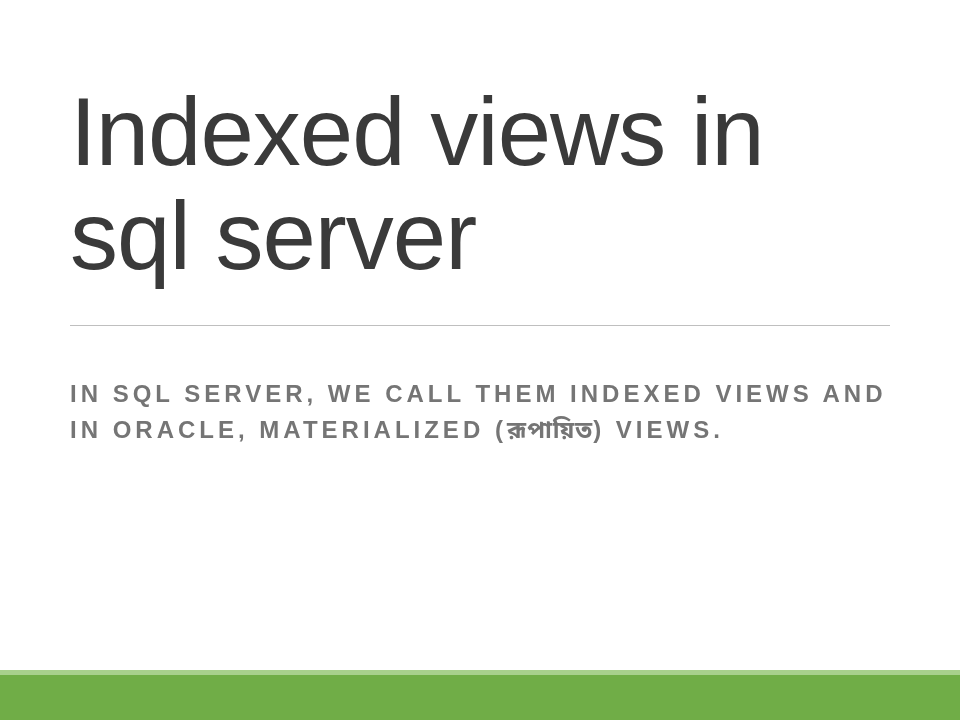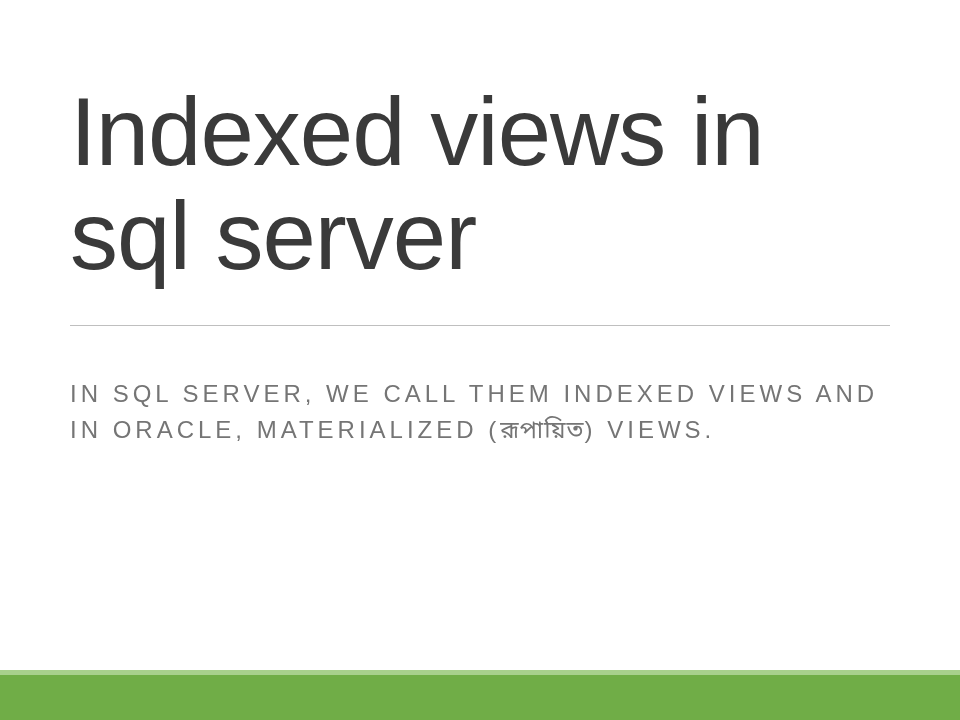--- a/index.html
+++ b/index.html
@@ -29,21 +29,21 @@
       letter-spacing: -1px;
       margin-bottom: 38px;
     }
     .divider {
       border: none;
       border-top: 1px solid #bfbfbf;
       margin-bottom: 50px;
     }
     .subtitle {
       font-size: 24px;
-      font-weight: 400;
+      font-weight: 700;
       color: #757575;
       letter-spacing: 4px;
       line-height: 1.5;
       text-transform: uppercase;
     }
     .subtitle .bengali {
       font-family: "Noto Sans Bengali", "Vrinda", sans-serif;
       letter-spacing: 1px;
     }
     .bottom-stripe {

